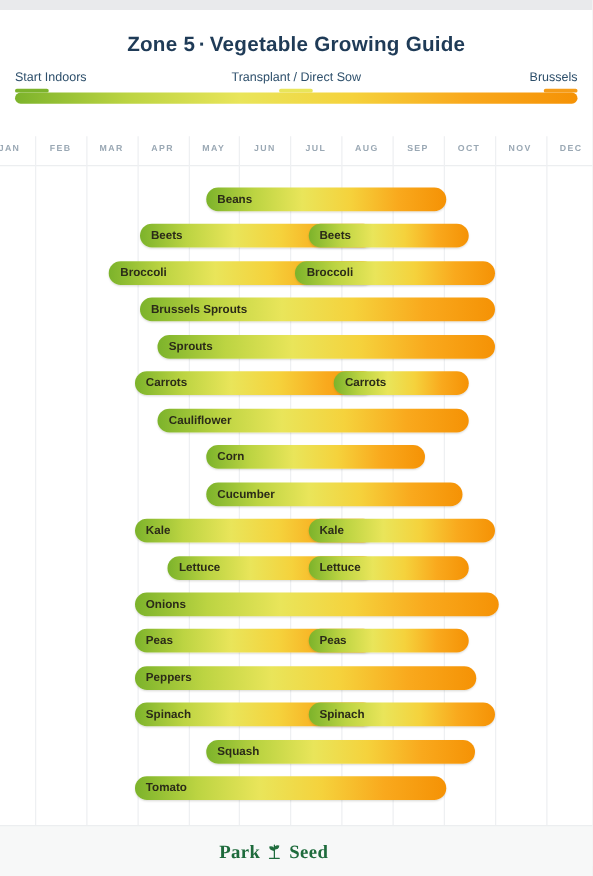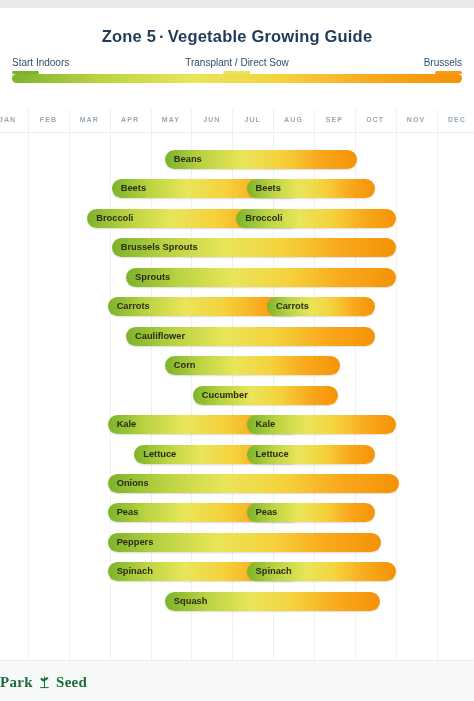--- a/index.html
+++ b/index.html
@@ -153,21 +153,21 @@
     width: 474px;
     height: 41px;
     background: #f7f8f8;
     border-top: 1px solid #eceef0;
   }
   .logo {
     position: absolute;
     left: 0;
     top: 13px;
     width: 438px;
-    text-align: left;
+    text-align: center;
     font-family: "Liberation Serif", serif;
     font-size: 15px;
     font-weight: bold;
     color: #1e6b3c;
     letter-spacing: 0.3px;
   }
   .logo .sprout {
     display: inline-block;
     position: relative;
     width: 13px;
@@ -258,21 +258,21 @@
           </div>
           <div class="bar" style="left: 266.972px; width: 108.252px; top: 188.25px; background: linear-gradient(to right, rgb(124, 179, 43), rgb(188, 212, 66), rgb(233, 229, 90), rgb(245, 210, 60), rgb(249, 169, 29), rgb(245, 146, 5));">
             <span class="bar-label">Carrots</span>
           </div>
           <div class="bar" style="left: 126.04px; width: 249.185px; top: 217.7px; background: linear-gradient(to right, rgb(124, 179, 43), rgb(188, 212, 66), rgb(233, 229, 90), rgb(245, 210, 60), rgb(249, 169, 29), rgb(245, 146, 5));">
             <span class="bar-label">Cauliflower</span>
           </div>
           <div class="bar" style="left: 164.847px; width: 175.655px; top: 247.15px; background: linear-gradient(to right, rgb(124, 179, 43), rgb(188, 212, 66), rgb(233, 229, 90), rgb(245, 210, 60), rgb(249, 169, 29), rgb(245, 146, 5));">
             <span class="bar-label">Corn</span>
           </div>
-          <div class="bar" style="left: 164.847px; width: 145px; top: 276.6px; background: linear-gradient(to right, rgb(124, 179, 43), rgb(188, 212, 66), rgb(233, 229, 90), rgb(245, 210, 60), rgb(249, 169, 29), rgb(245, 146, 5)); margin-left: 28px;">
+          <div class="bar" style="left: 164.847px; width: 205px; top: 276.6px; background: linear-gradient(to right, rgb(124, 179, 43), rgb(188, 212, 66), rgb(233, 229, 90), rgb(245, 210, 60), rgb(249, 169, 29), rgb(245, 146, 5));">
             <span class="bar-label">Cucumber</span>
           </div>
           <div class="bar" style="left: 107.657px; width: 191.995px; top: 306.05px; background: linear-gradient(to right, rgb(124, 179, 43), rgb(188, 212, 66), rgb(233, 229, 90), rgb(245, 210, 60), rgb(249, 169, 29), rgb(245, 146, 5));">
             <span class="bar-label">Kale</span>
           </div>
           <div class="bar" style="left: 246.547px; width: 149.102px; top: 306.05px; background: linear-gradient(to right, rgb(124, 179, 43), rgb(188, 212, 66), rgb(233, 229, 90), rgb(245, 210, 60), rgb(249, 169, 29), rgb(245, 146, 5));">
             <span class="bar-label">Kale</span>
           </div>
           <div class="bar" style="left: 134.21px; width: 165.442px; top: 335.5px; background: linear-gradient(to right, rgb(124, 179, 43), rgb(188, 212, 66), rgb(233, 229, 90), rgb(245, 210, 60), rgb(249, 169, 29), rgb(245, 146, 5));">
             <span class="bar-label">Lettuce</span>
@@ -293,20 +293,23 @@
             <span class="bar-label">Peppers</span>
           </div>
           <div class="bar" style="left: 107.657px; width: 191.995px; top: 453.3px; background: linear-gradient(to right, rgb(124, 179, 43), rgb(188, 212, 66), rgb(233, 229, 90), rgb(245, 210, 60), rgb(249, 169, 29), rgb(245, 146, 5));">
             <span class="bar-label">Spinach</span>
           </div>
           <div class="bar" style="left: 246.547px; width: 149.102px; top: 453.3px; background: linear-gradient(to right, rgb(124, 179, 43), rgb(188, 212, 66), rgb(233, 229, 90), rgb(245, 210, 60), rgb(249, 169, 29), rgb(245, 146, 5));">
             <span class="bar-label">Spinach</span>
           </div>
           <div class="bar" style="left: 164.847px; width: 215px; top: 482.75px; background: linear-gradient(to right, rgb(124, 179, 43), rgb(188, 212, 66), rgb(233, 229, 90), rgb(245, 210, 60), rgb(249, 169, 29), rgb(245, 146, 5));">
             <span class="bar-label">Squash</span>
+          </div>
+          <div class="bar" style="left: 107.657px; width: 249.185px; top: 512.2px; background: linear-gradient(to right, rgb(124, 179, 43), rgb(188, 212, 66), rgb(233, 229, 90), rgb(245, 210, 60), rgb(249, 169, 29), rgb(245, 146, 5));">
+            <span class="bar-label">Tomato</span>
           </div>
         </div>
     </div>
 
     <div class="footer">
       <div class="logo">
         <span>Park</span>
         <span class="sprout">
           <svg viewBox="0 0 13 14" width="13" height="14">
             <g stroke="#1e6b3c" stroke-width="1" fill="none" stroke-linecap="round">

